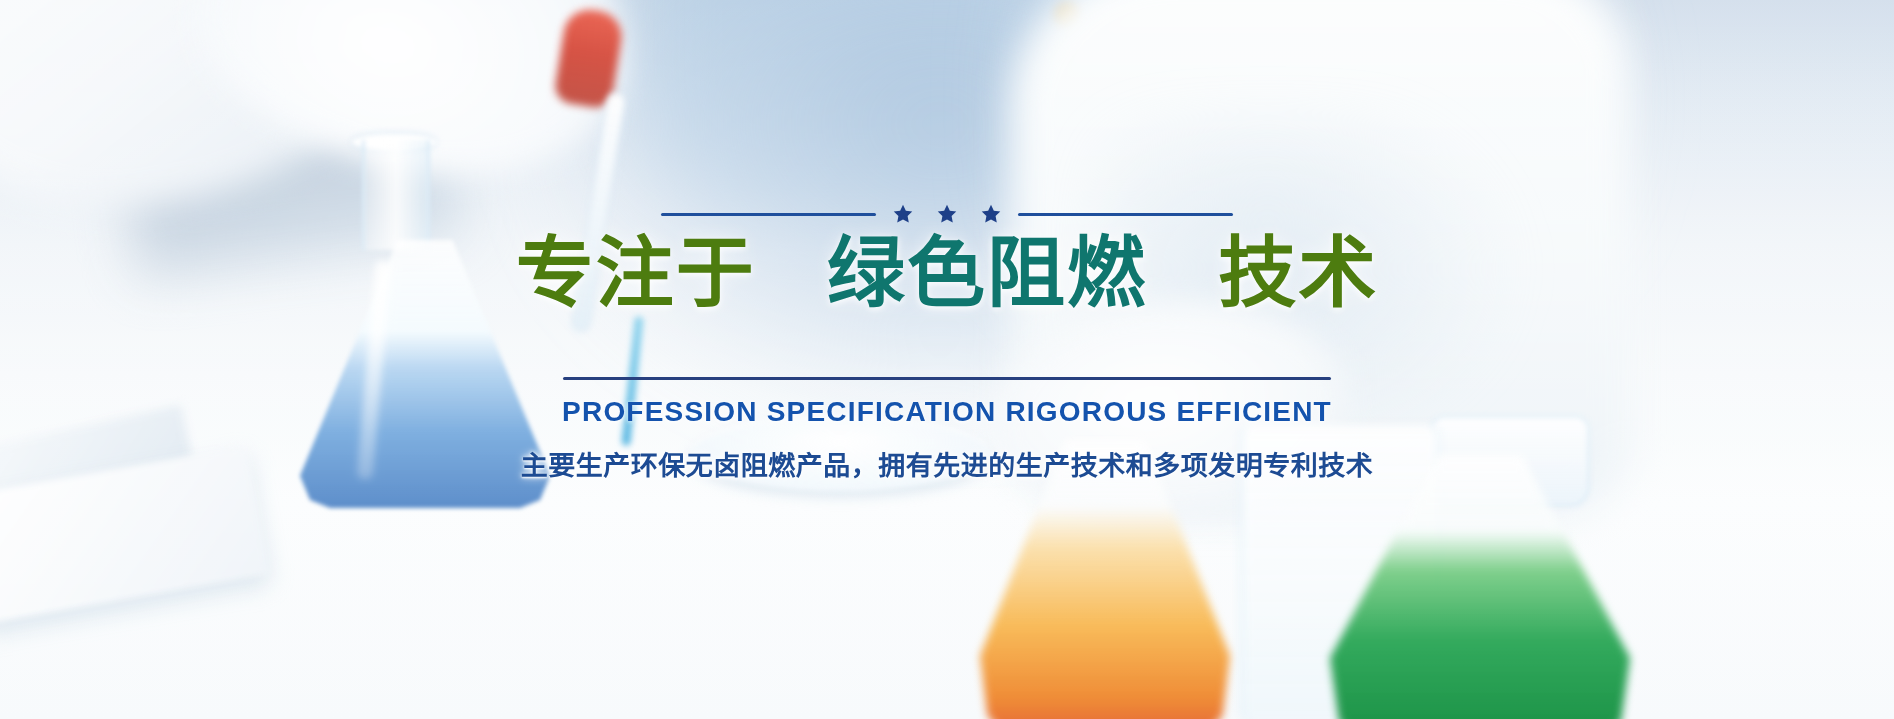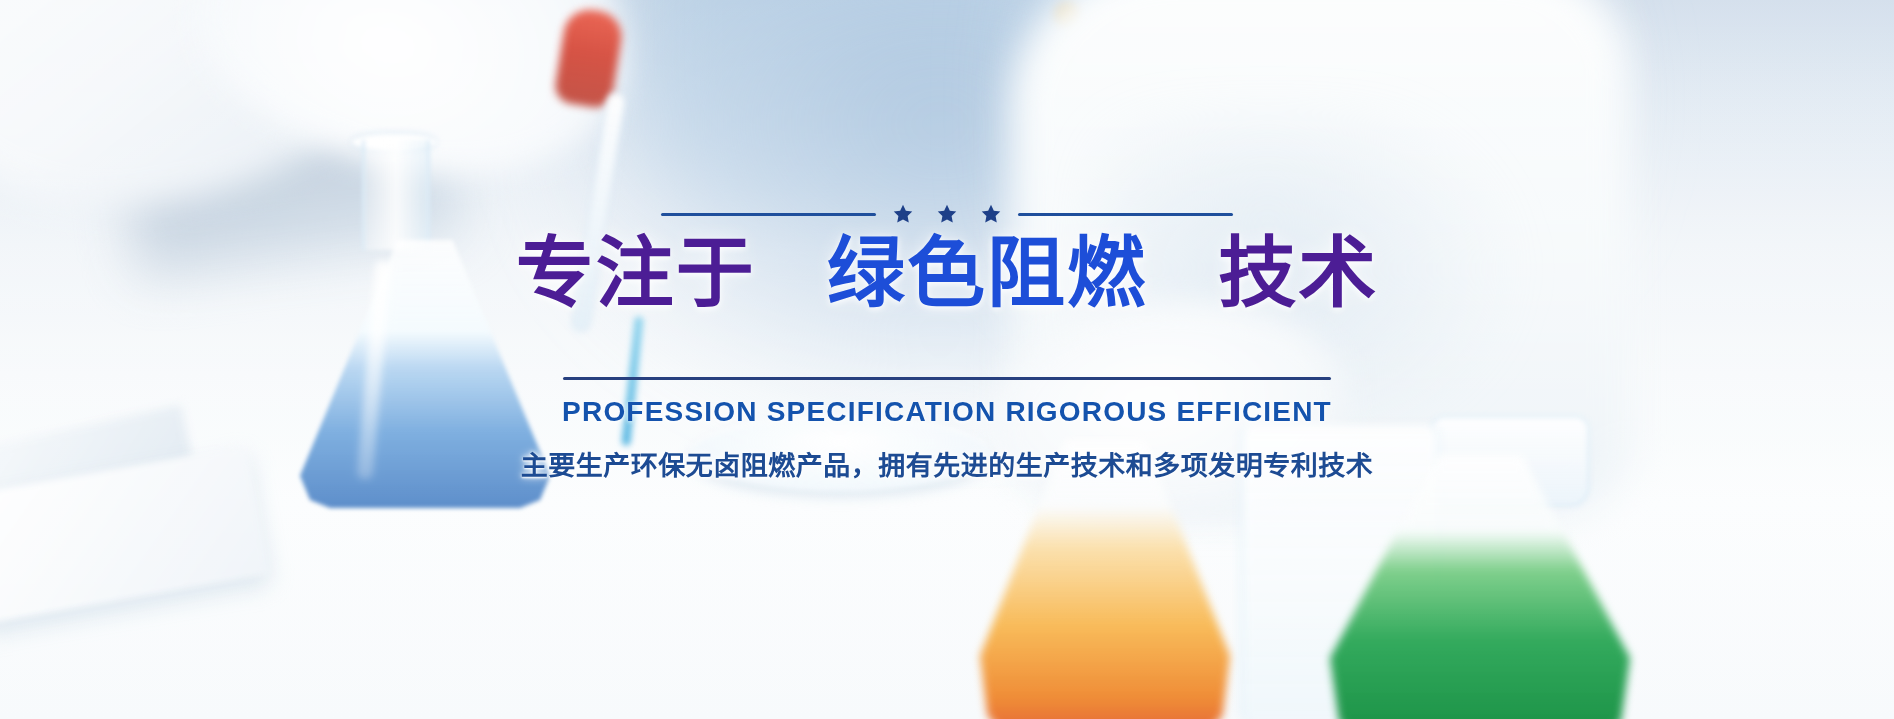--- a/index.html
+++ b/index.html
@@ -204,22 +204,22 @@
     width:22px;height:22px;color:#1c3f86;display:block;
   }
   .star svg{display:block;width:22px;height:22px;fill:#1d3f88;}
 
   .headline{
     margin-top:6px;
     font-size:78px;line-height:1.08;font-weight:700;letter-spacing:2px;
     white-space:nowrap;
     text-shadow:0 2px 6px rgba(255,255,255,.9),0 0 18px rgba(255,255,255,.65);
   }
-  .hl-blue{color:#4c1d95;}
-  .hl-green{color:#1d4ed8;}
+  .hl-blue{color:#4d7c0f;}
+  .hl-green{color:#0f766e;}
   .hl-space{display:inline-block;width:24px;}
 
   .underline{
     margin-top:10px;width:768px;height:3px;background:#27407f;border-radius:2px;
   }
 
   .subline{
     margin-top:16px;
     font-size:28px;font-weight:700;letter-spacing:1.2px;color:#1453ad;
     white-space:nowrap;

